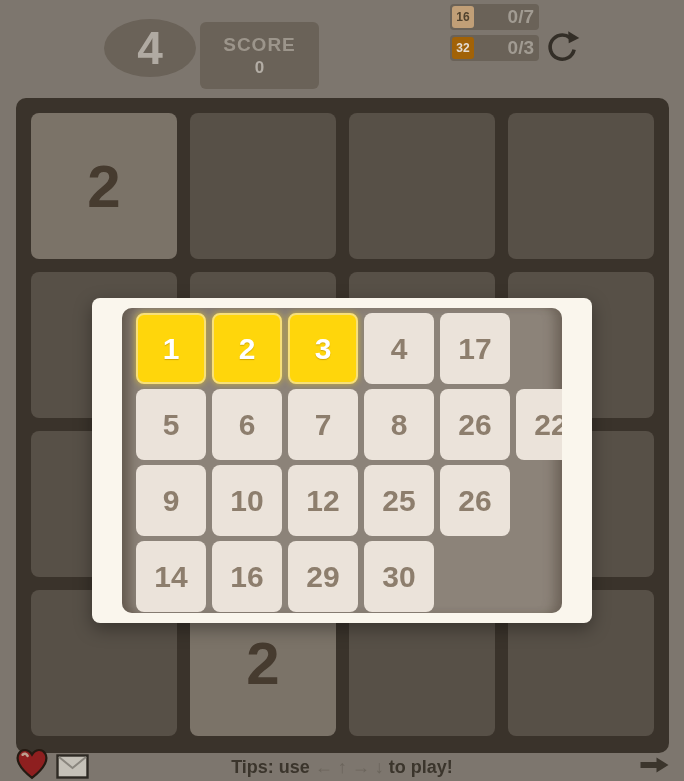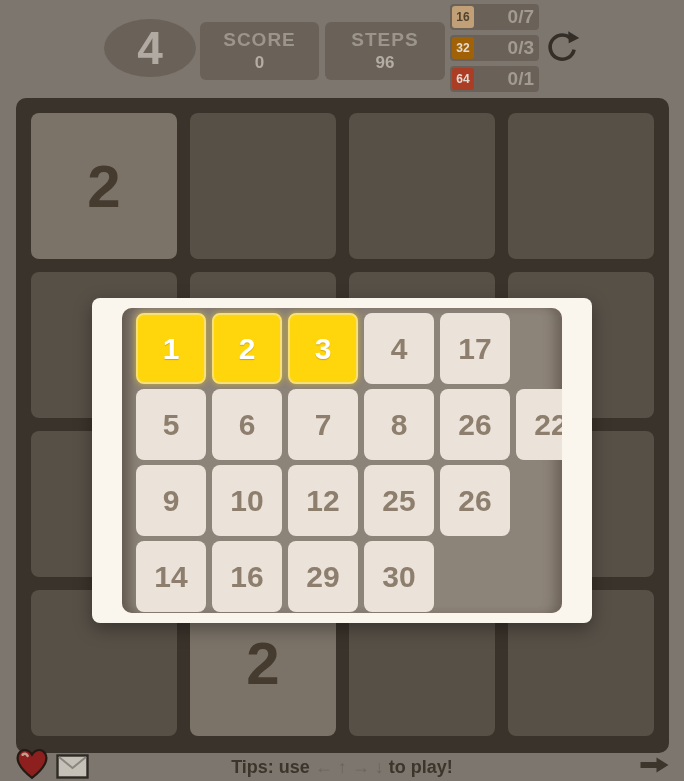--- a/index.html
+++ b/index.html
@@ -3,21 +3,21 @@
 <meta charset="utf-8">
 <style>
   html,body{margin:0;padding:0;background:#7d766e;}
   #app{position:relative;width:684px;height:781px;background:#7d766e;overflow:hidden;
        font-family:"Liberation Sans",sans-serif;font-weight:bold;}
 
   
   .target-ellipse{position:absolute;left:104px;top:19px;width:92px;height:58px;
     background:#6a6258;border-radius:50%;display:flex;align-items:center;justify-content:center;
     color:#b0aaa2;font-size:46px;}
-  .stat-box{position:absolute;top:22px;height:58px;background:#6a6258;border-radius:6px;
+  .stat-box{position:absolute;top:22px;height:67px;background:#6a6258;border-radius:6px;
     display:flex;flex-direction:column;align-items:center;justify-content:center;gap:2px;}
   .stat-box.score{left:200px;width:119px;}
   .stat-box.steps{left:325px;width:120px;}
   .stat-label{color:#9c958b;font-size:19px;letter-spacing:1px;}
   .stat-value{color:#b3ada5;font-size:17px;}
 
   .goals{position:absolute;left:450px;top:4px;width:89px;}
   .goal-badge{height:26px;background:#6a6258;border-radius:4px;margin-bottom:5px;
     display:flex;align-items:center;padding:0 5px 0 2px;box-sizing:border-box;}
   .goal-sq{width:22px;height:22px;border-radius:3px;display:flex;align-items:center;
@@ -65,37 +65,29 @@
 
   <div class="target-ellipse">
     <span>4</span>
   </div>
 
   <div class="stat-box score">
     <span class="stat-label">SCORE</span>
     <span class="stat-value">0</span>
   </div>
 
-  <div class="stat-box steps">
-    <span class="stat-label">STEPS</span>
-    <span class="stat-value">96</span>
-  </div>
 
   <div class="goals">
     <div class="goal-badge">
       <span class="goal-sq g16">16</span>
       <span class="goal-progress">0/7</span>
     </div>
     <div class="goal-badge">
       <span class="goal-sq g32">32</span>
       <span class="goal-progress">0/3</span>
-    </div>
-    <div class="goal-badge">
-      <span class="goal-sq g64">64</span>
-      <span class="goal-progress">0/1</span>
     </div>
   </div>
 
   <div class="refresh-btn">
     <svg width="38" height="40" viewBox="0 0 36 38">
       <path d="M23.7 9.3 A 11.5 11.5 0 1 0 27.6 20.5" fill="none" stroke="#332e27" stroke-width="3.4"></path>
       <polygon points="22,3 32.5,9.5 22.5,14.5" fill="#332e27"></polygon>
     </svg>
   </div>
 

